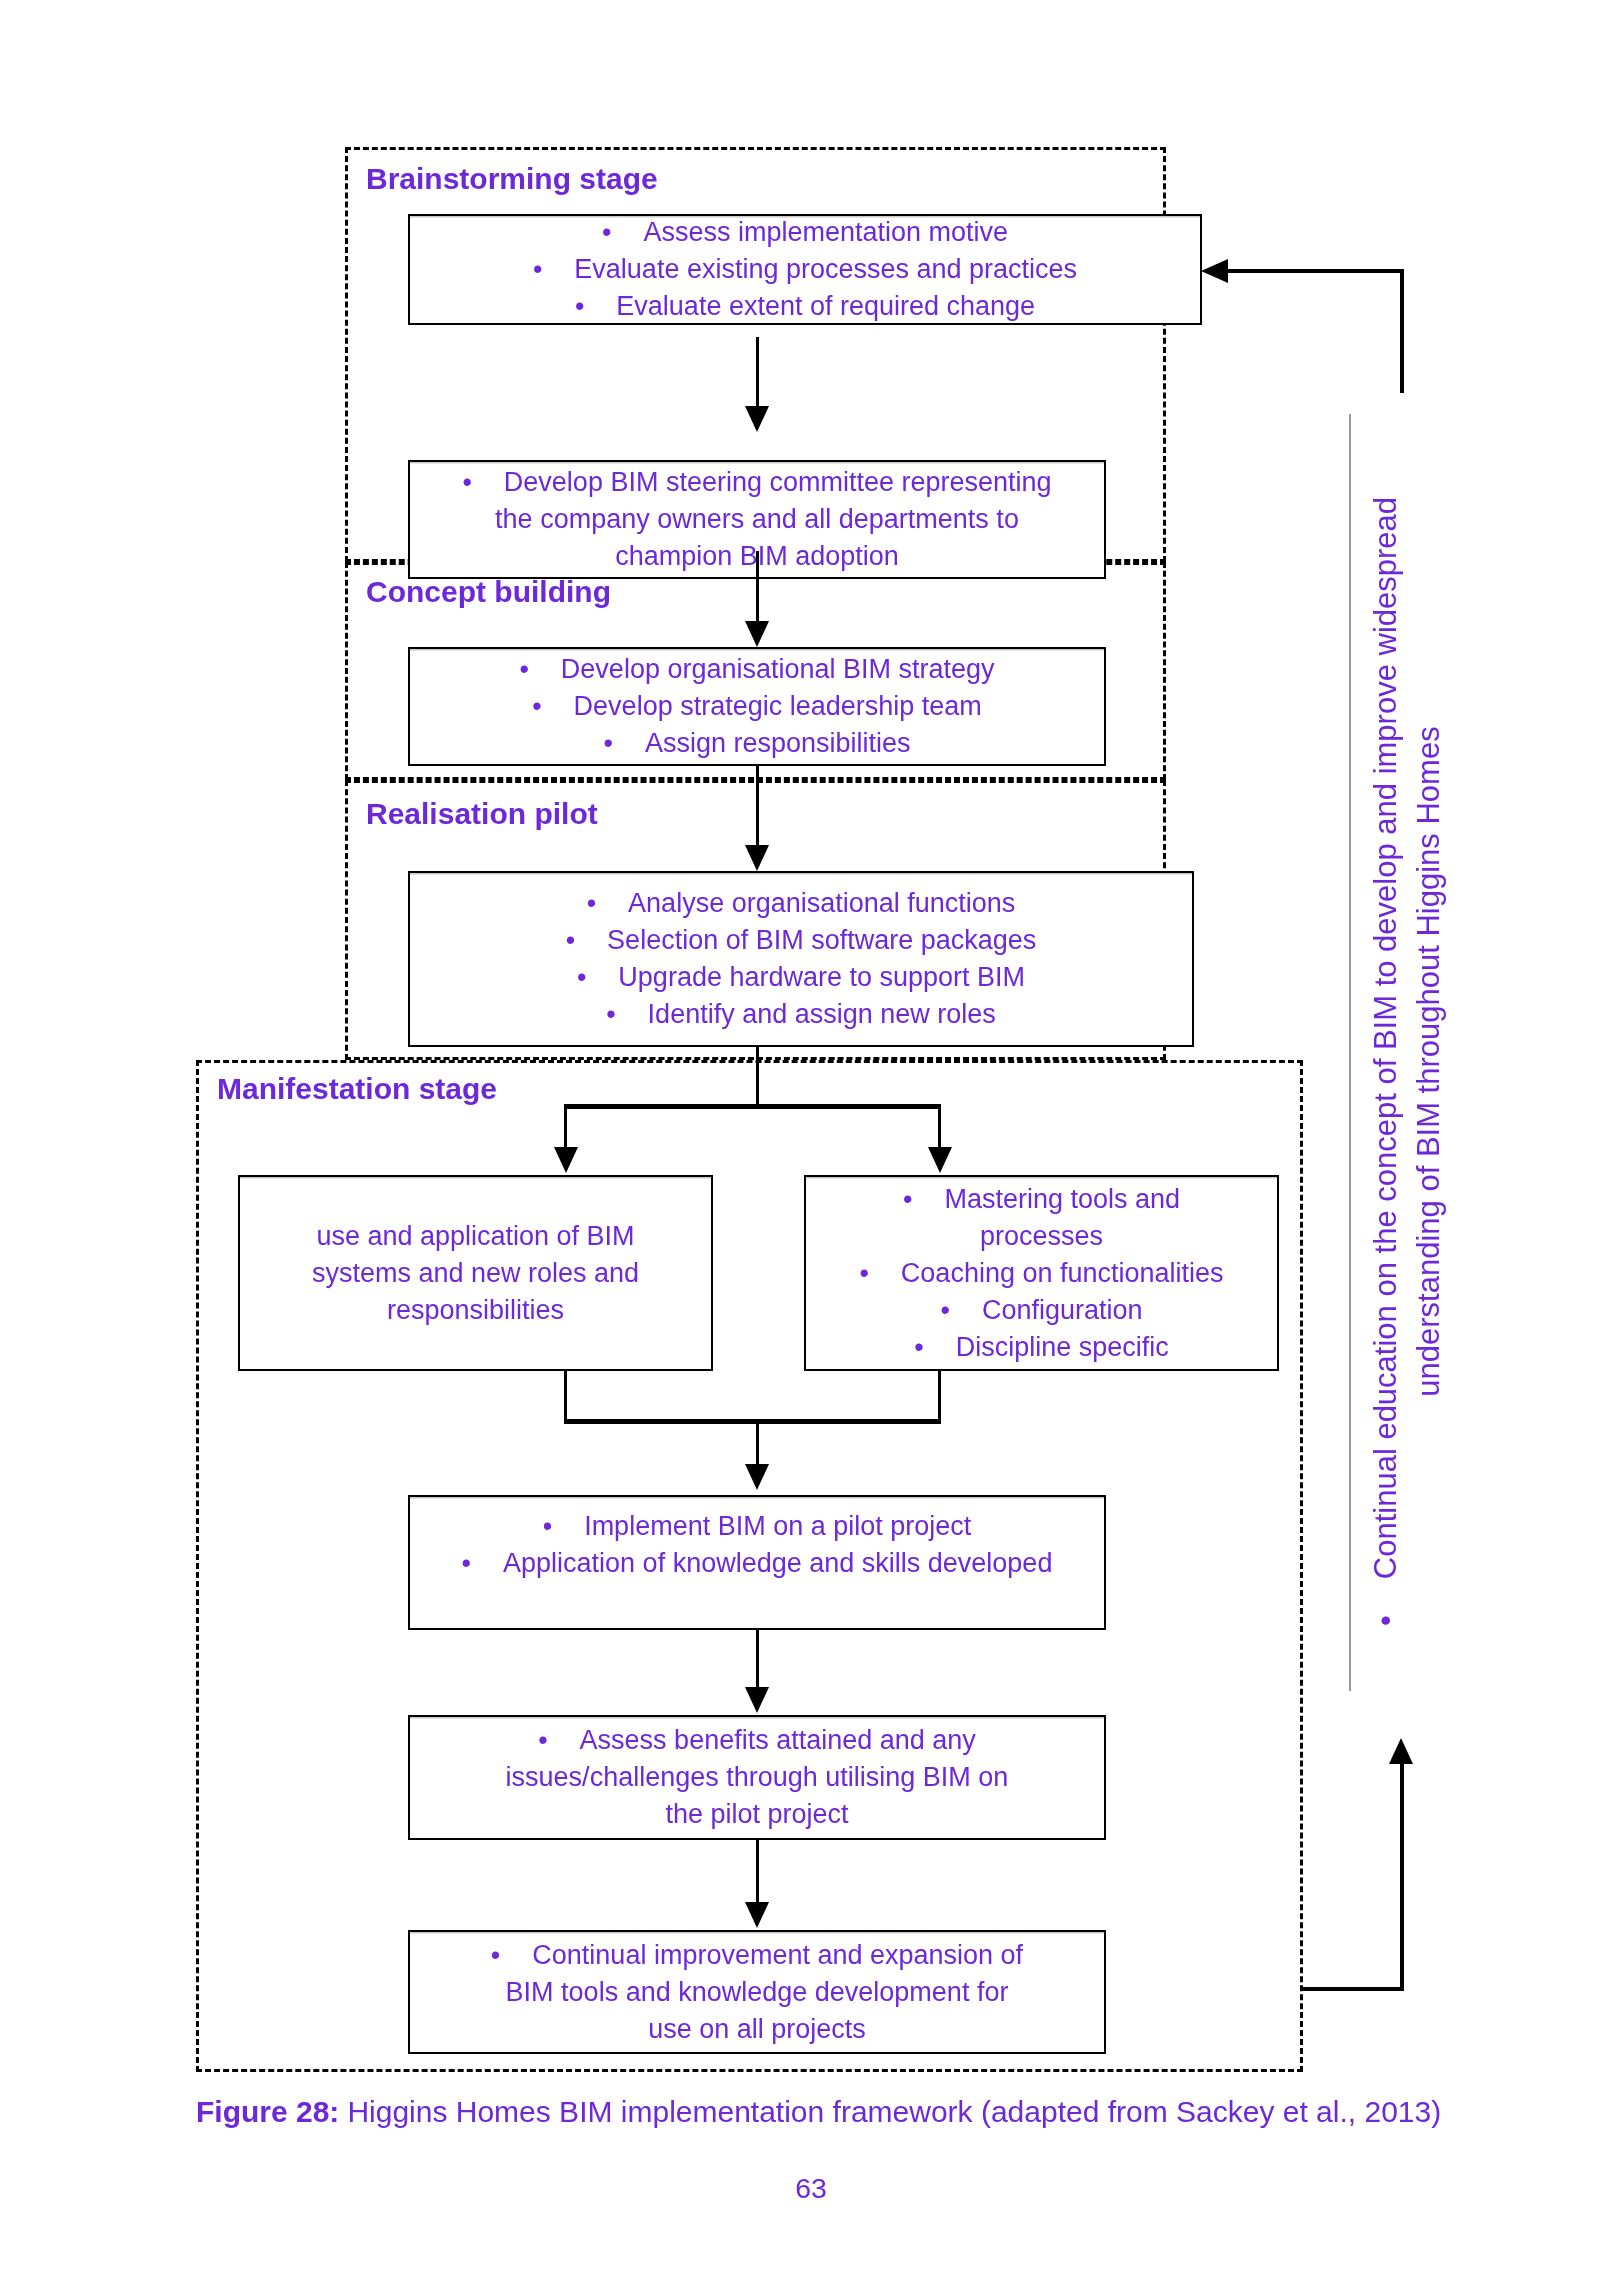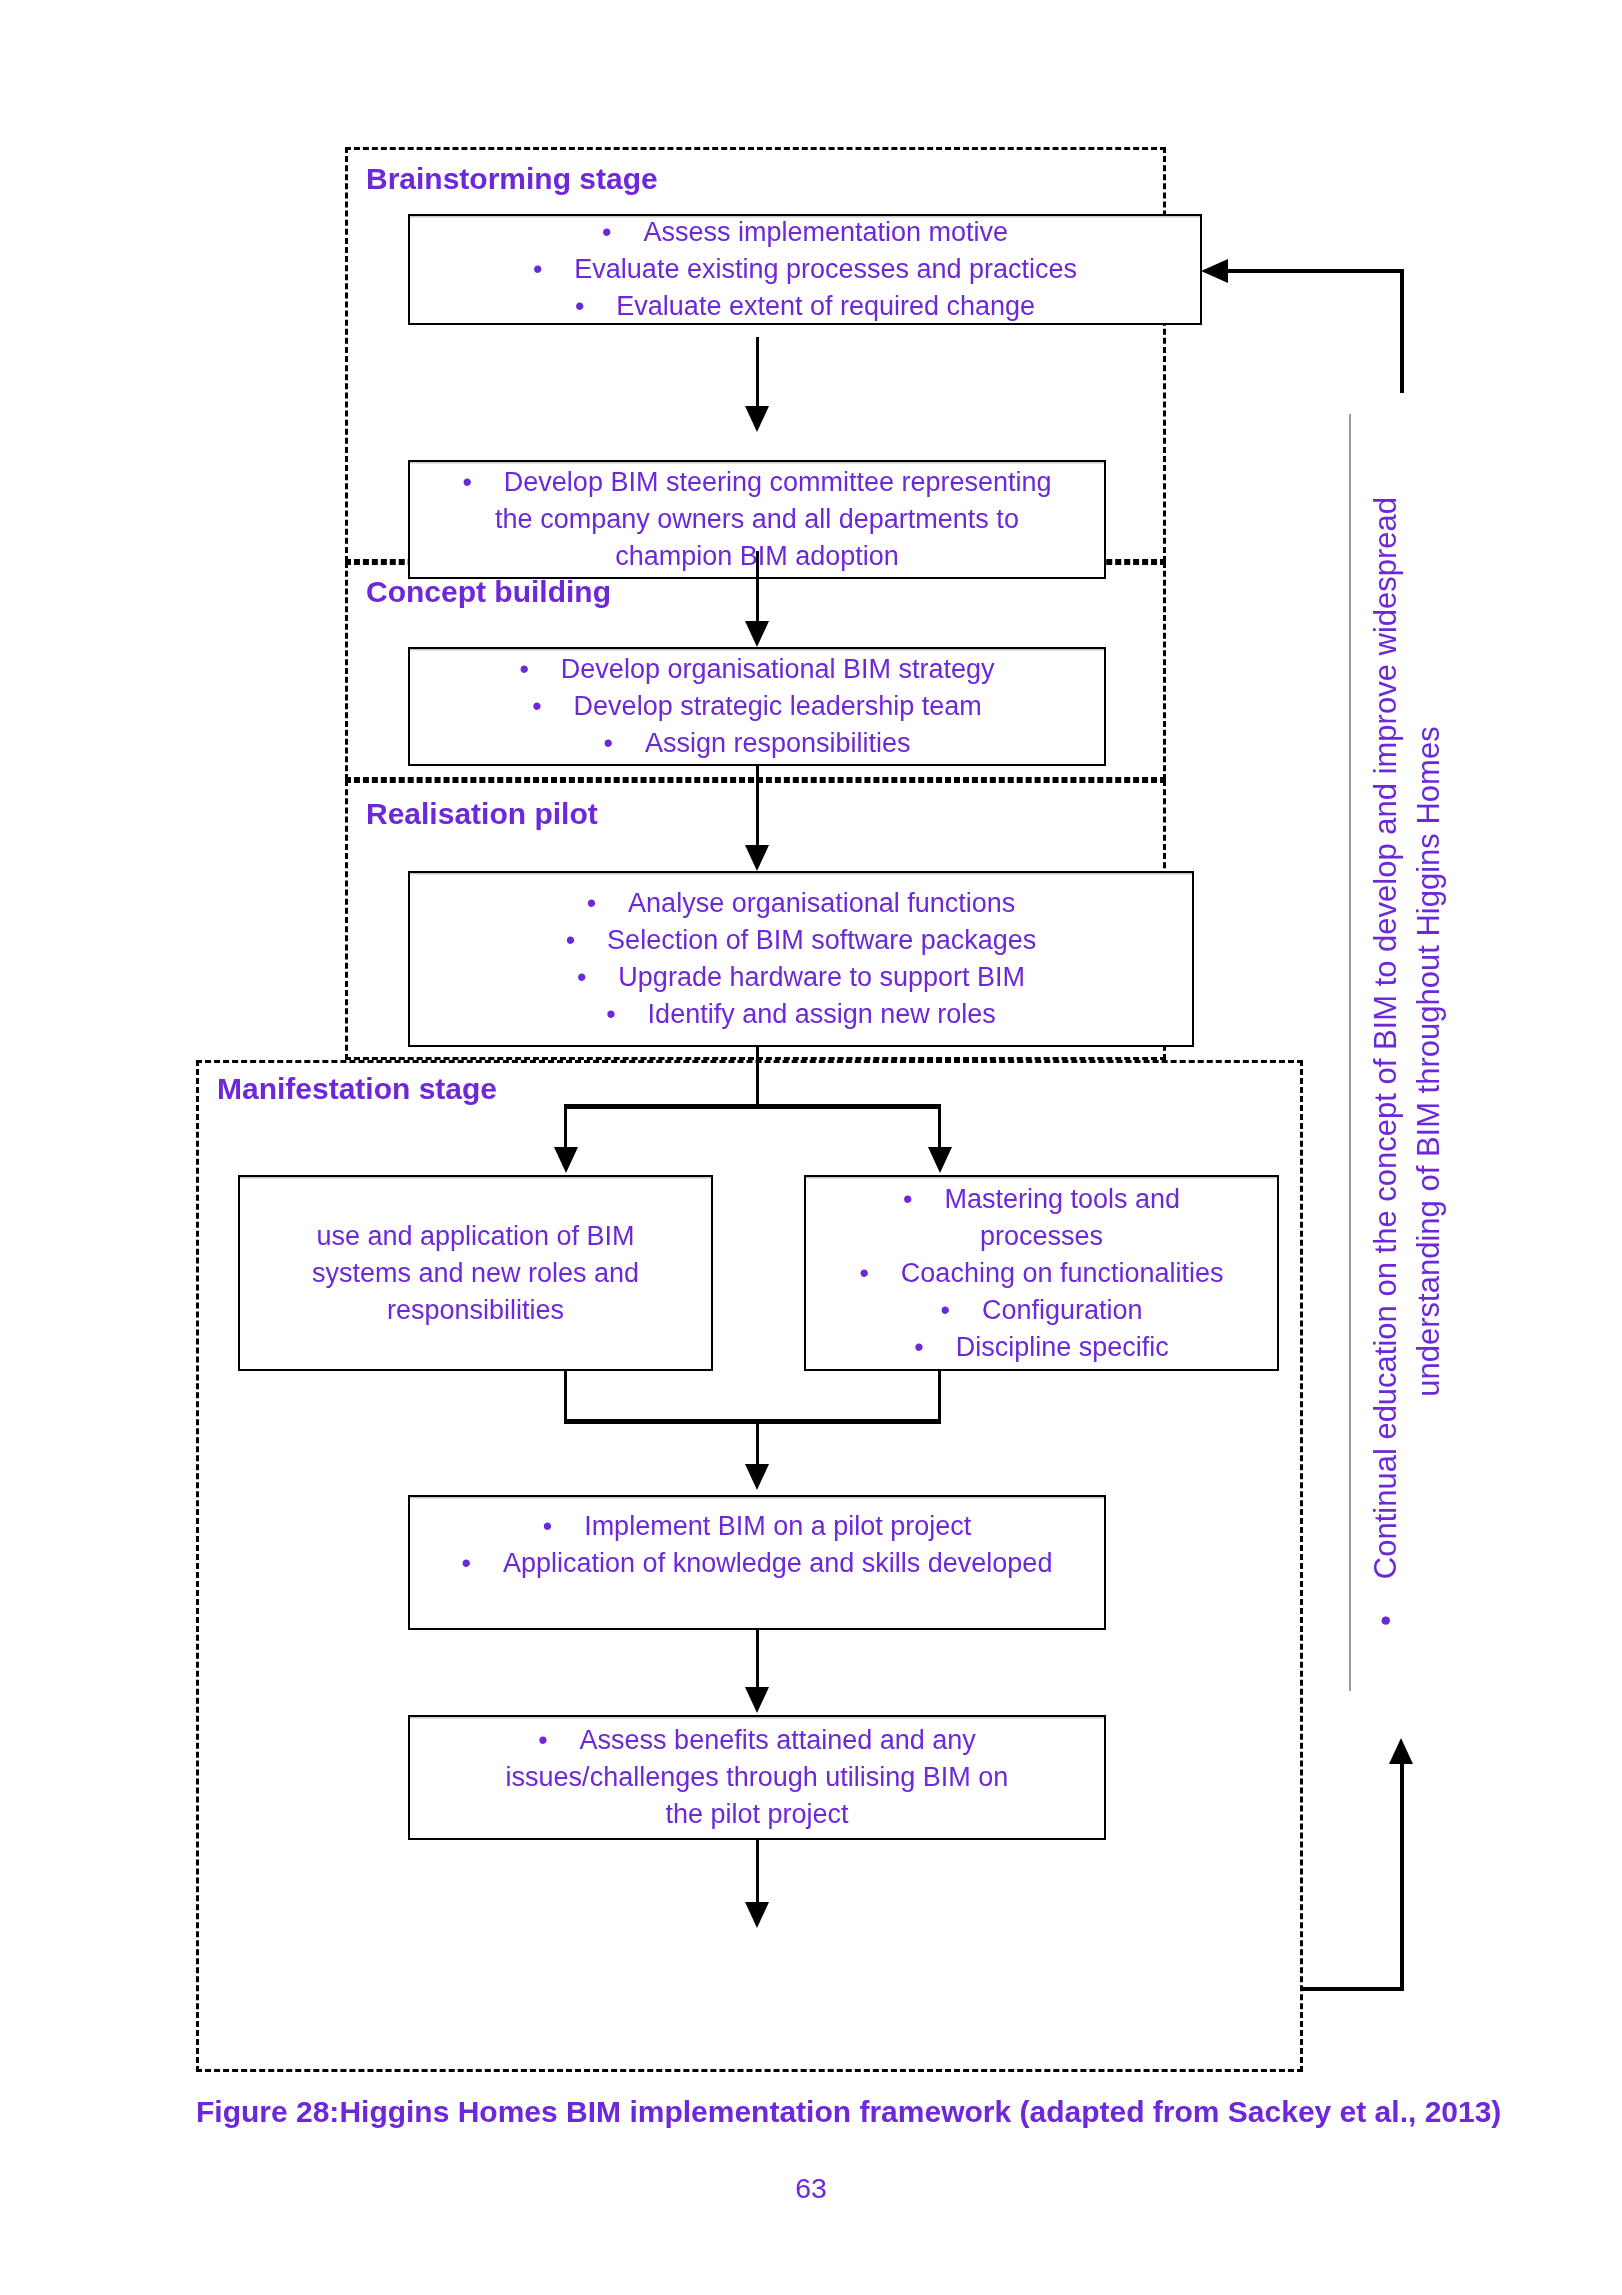--- a/index.html
+++ b/index.html
@@ -26,21 +26,21 @@
   .head-up{position:absolute;width:0;height:0;border-left:12px solid transparent;border-right:12px solid transparent;border-bottom:26px solid #000;}
   .head-left{position:absolute;width:0;height:0;border-top:12px solid transparent;border-bottom:12px solid transparent;border-right:27px solid #000;}
   .gray-guide{position:absolute;width:2.4px;background:#9a9a9a;}
   .sidebar-note{
     position:absolute;left:775px;top:1017px;width:1267px;height:89px;
     transform:rotate(-90deg);font-size:31px;line-height:43px;text-align:center;white-space:nowrap;
   }
   .sidebar-note .blt{margin-right:36px;}
   .caption{position:absolute;left:196px;top:2093px;font-size:30px;line-height:38px;white-space:nowrap;}
   .caption .cap-label{font-weight:bold;}
-  .caption .cap-text{font-weight:bold;}
+  .caption .cap-text{margin-left:8px;}
   .page-number{position:absolute;left:0;top:2172px;width:100%;text-align:center;font-size:28.5px;}
 </style>
 </head>
 <body>
 
 <div id="page">
 
   <div class="dashed-box" style="left:345px;top:147px;width:821px;height:415px;"></div>
   <div class="dashed-box" style="left:345px;top:562px;width:821px;height:218px;"></div>
   <div class="dashed-box" style="left:345px;top:780px;width:821px;height:280px;"></div>
@@ -124,20 +124,27 @@
         <div class="l first"><span class="blt">•</span><span>Discipline specific</span></div>
       </div>
     </div>
   <div class="sbox" style="left:408px;top:1715px;width:698px;height:125px;padding:0 44px;">
       <div class="bi">
         <div class="l first"><span class="blt">•</span><span>Assess benefits attained and any</span></div>
         <div class="l"><span>issues/challenges through utilising BIM on</span></div>
         <div class="l"><span>the pilot project</span></div>
       </div>
     </div>
+  <div class="sbox" style="left:408px;top:1930px;width:698px;height:124px;padding:0 65px;">
+      <div class="bi">
+        <div class="l first"><span class="blt">•</span><span>Continual improvement and expansion of</span></div>
+        <div class="l"><span>BIM tools and knowledge development for</span></div>
+        <div class="l"><span>use on all projects</span></div>
+      </div>
+    </div>
 
   <div class="vstem" style="left:756px;top:337px;height:71px;"></div>
   <div class="head-down" style="left:745px;top:406px;"></div>
 
   <div class="vstem" style="left:756px;top:551px;height:71px;"></div>
   <div class="head-down" style="left:745px;top:621px;"></div>
 
   <div class="vstem" style="left:756px;top:766px;height:81px;"></div>
   <div class="head-down" style="left:745px;top:845px;"></div>
 

